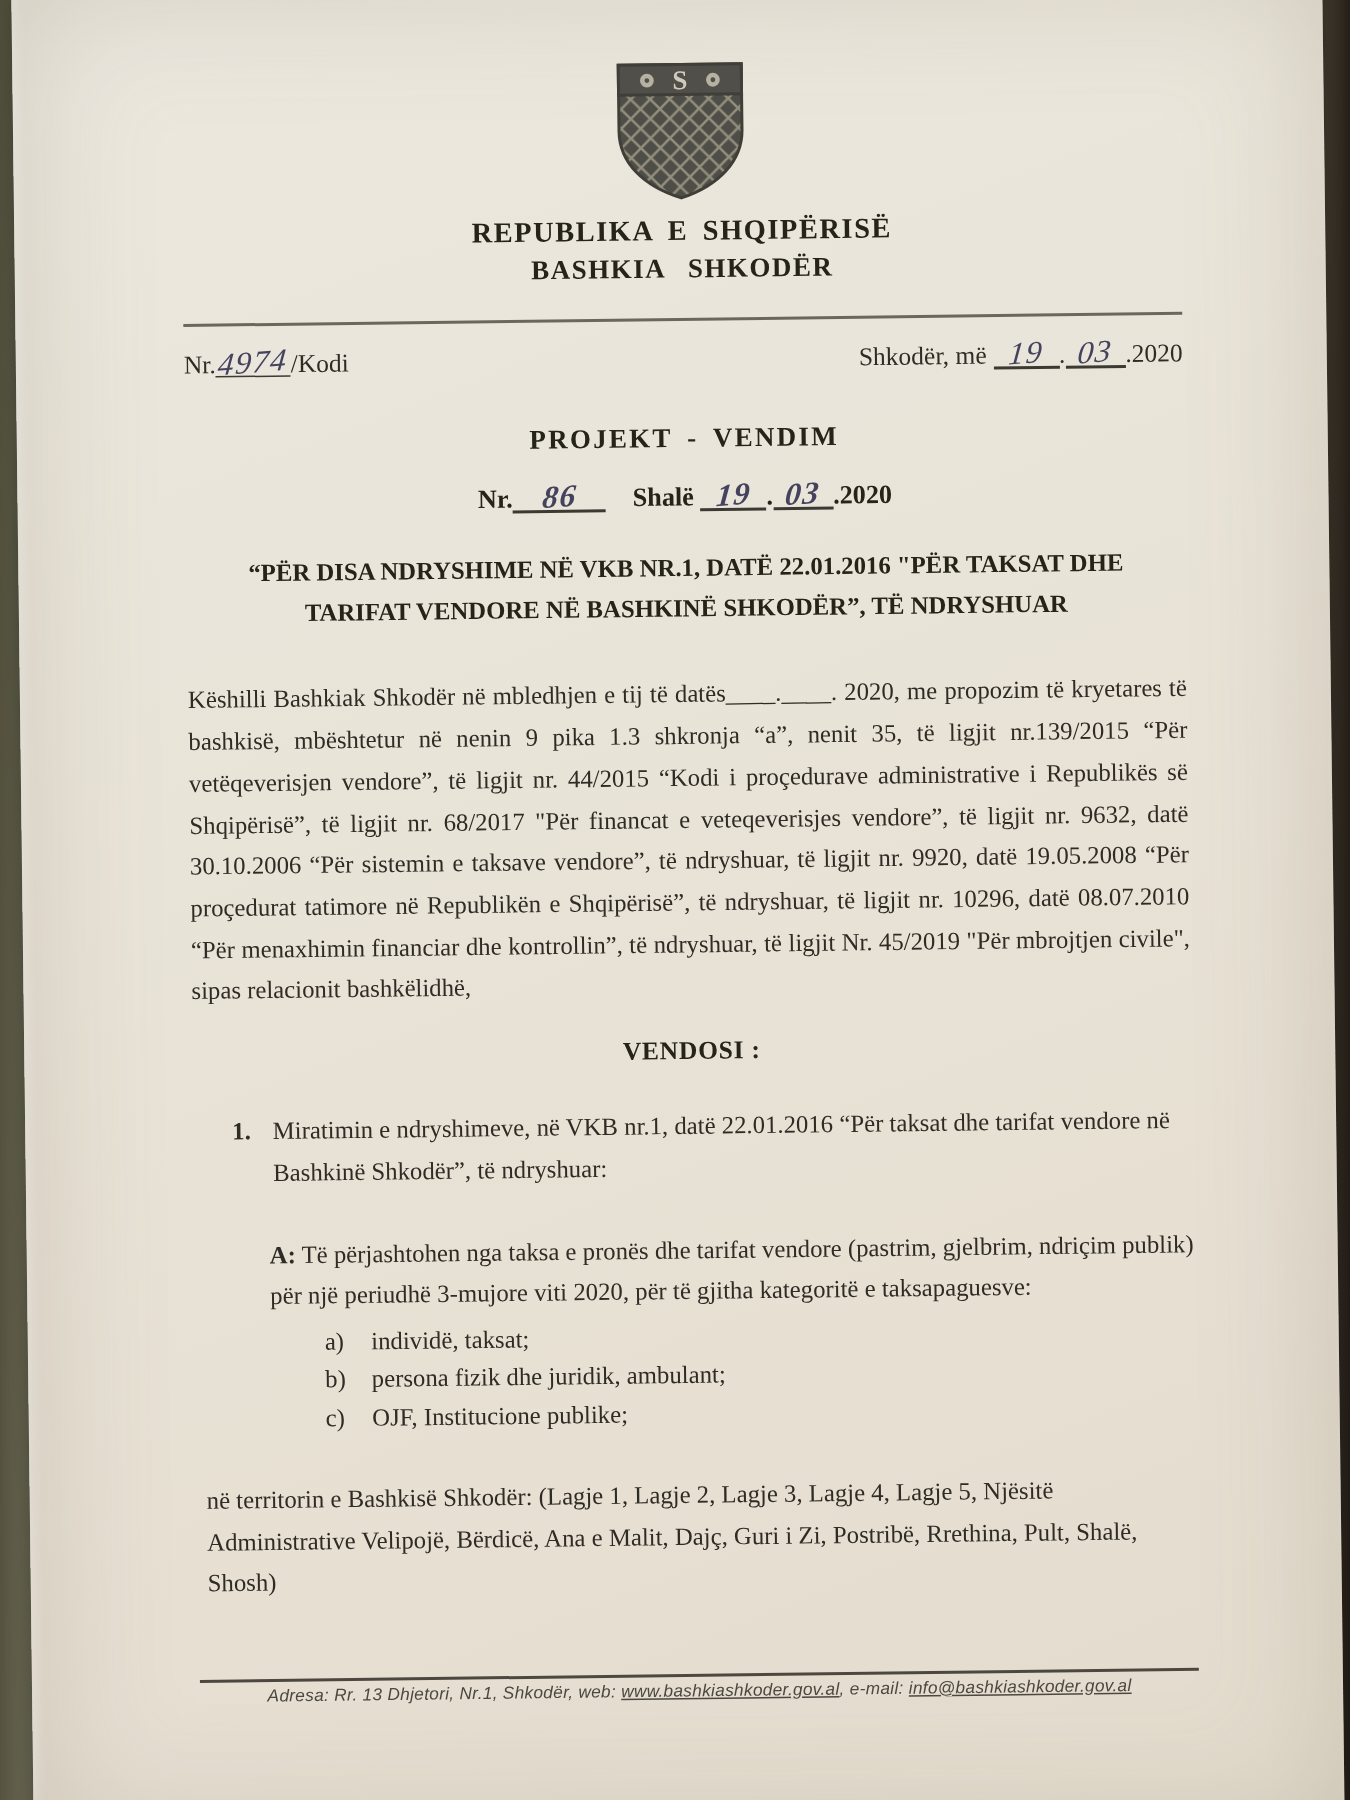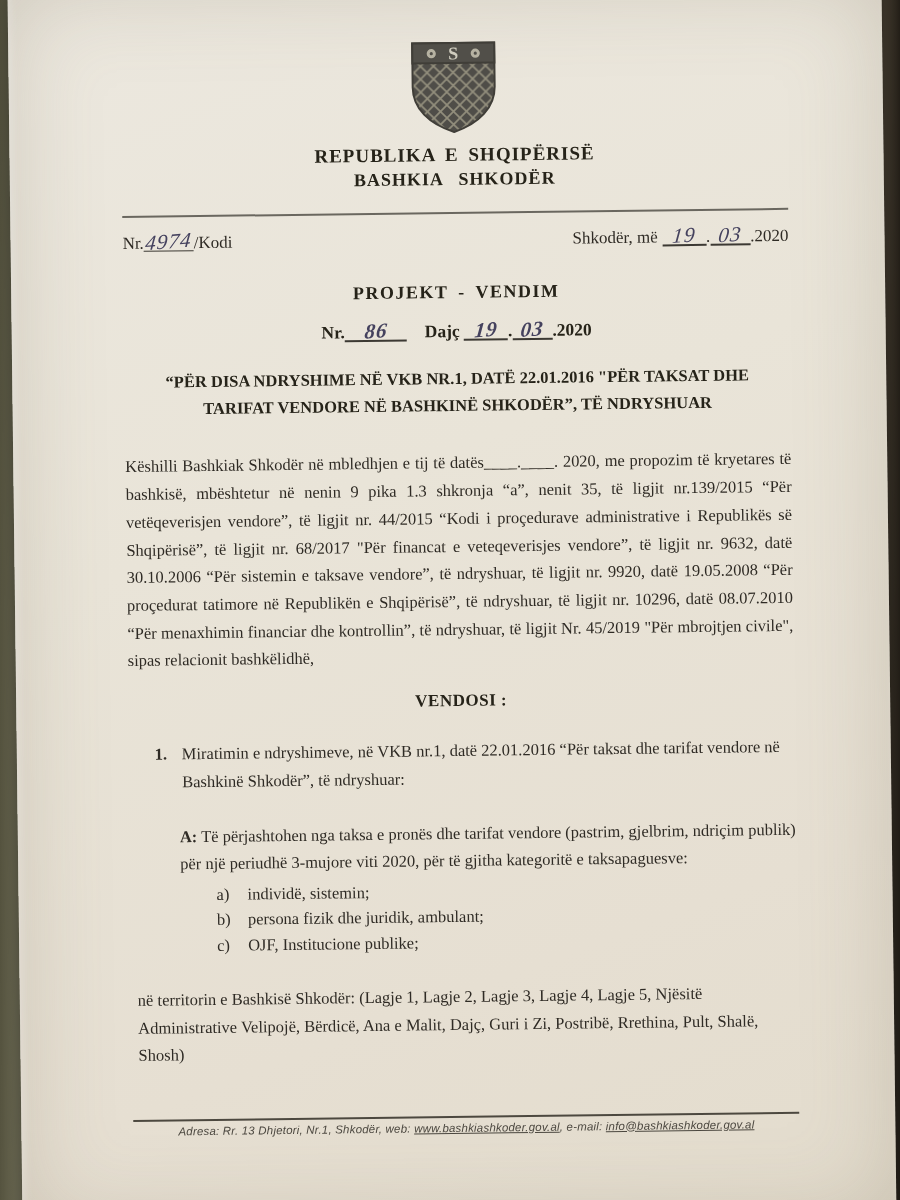--- a/index.html
+++ b/index.html
@@ -103,41 +103,41 @@
       </div>
       <div>
         <span>Shkodër, më</span>
         <span class="blank b-day"><span class="hand">19</span></span><span>.</span><span class="blank b-month"><span class="hand">03</span></span><span>.2020</span>
       </div>
     </div>
 
     <div class="doc-type">PROJEKT -  VENDIM</div>
 
     <div class="nr-date">
-      <span>Nr.</span><span class="blank b-decnr"><span class="hand">86</span></span><span class="gap"></span><span>Dajç</span>
+      <span>Nr.</span><span class="blank b-decnr"><span class="hand">86</span></span><span class="gap"></span><span>Shalë</span>
       <span class="blank b-day"><span class="hand">19</span></span><span>.</span><span class="blank b-month"><span class="hand">03</span></span><span>.2020</span>
     </div>
 
     <div class="subject">“PËR DISA NDRYSHIME NË VKB NR.1, DATË 22.01.2016 "PËR TAKSAT DHE TARIFAT VENDORE NË BASHKINË SHKODËR”, TË NDRYSHUAR</div>
 
     <p class="preamble">Këshilli Bashkiak Shkodër në mbledhjen e tij të datës____.____. 2020, me propozim të kryetares të bashkisë, mbështetur në nenin 9 pika 1.3 shkronja “a”, nenit 35, të ligjit nr.139/2015 “Për vetëqeverisjen vendore”, të ligjit nr. 44/2015 “Kodi i proçedurave administrative i Republikës së Shqipërisë”, të ligjit nr. 68/2017 "Për financat e veteqeverisjes vendore”, të ligjit nr. 9632, datë 30.10.2006  “Për sistemin e taksave vendore”,  të ndryshuar,  të ligjit nr. 9920,  datë 19.05.2008 “Për proçedurat tatimore në Republikën e Shqipërisë”, të ndryshuar, të ligjit nr. 10296, datë 08.07.2010 “Për menaxhimin financiar dhe kontrollin”, të ndryshuar, të ligjit Nr. 45/2019 "Për mbrojtjen civile", sipas relacionit bashkëlidhë,</p>
 
     <div class="vendosi">VENDOSI :</div>
 
     <div class="item1">
       <span class="marker">1.</span>
       <span>Miratimin e ndryshimeve, në VKB  nr.1, datë 22.01.2016  “Për taksat dhe tarifat vendore në Bashkinë Shkodër”, të ndryshuar:</span>
     </div>
 
     <p class="sectionA"><span class="a-label">A:</span> <span>Të përjashtohen    nga taksa e pronës dhe tarifat vendore (pastrim, gjelbrim, ndriçim publik) për një periudhë 3-mujore viti 2020,  për të gjitha kategoritë e taksapaguesve:</span></p>
 
     <div class="cat-list">
       <div class="cat-item">
         <span class="marker">a)</span>
-        <span>individë, sistemin;</span>
+        <span>individë, taksat;</span>
       </div>
       <div class="cat-item">
         <span class="marker">b)</span>
         <span>persona fizik dhe juridik, ambulant;</span>
       </div>
       <div class="cat-item">
         <span class="marker">c)</span>
         <span>OJF, Institucione publike;</span>
       </div>
     </div>

